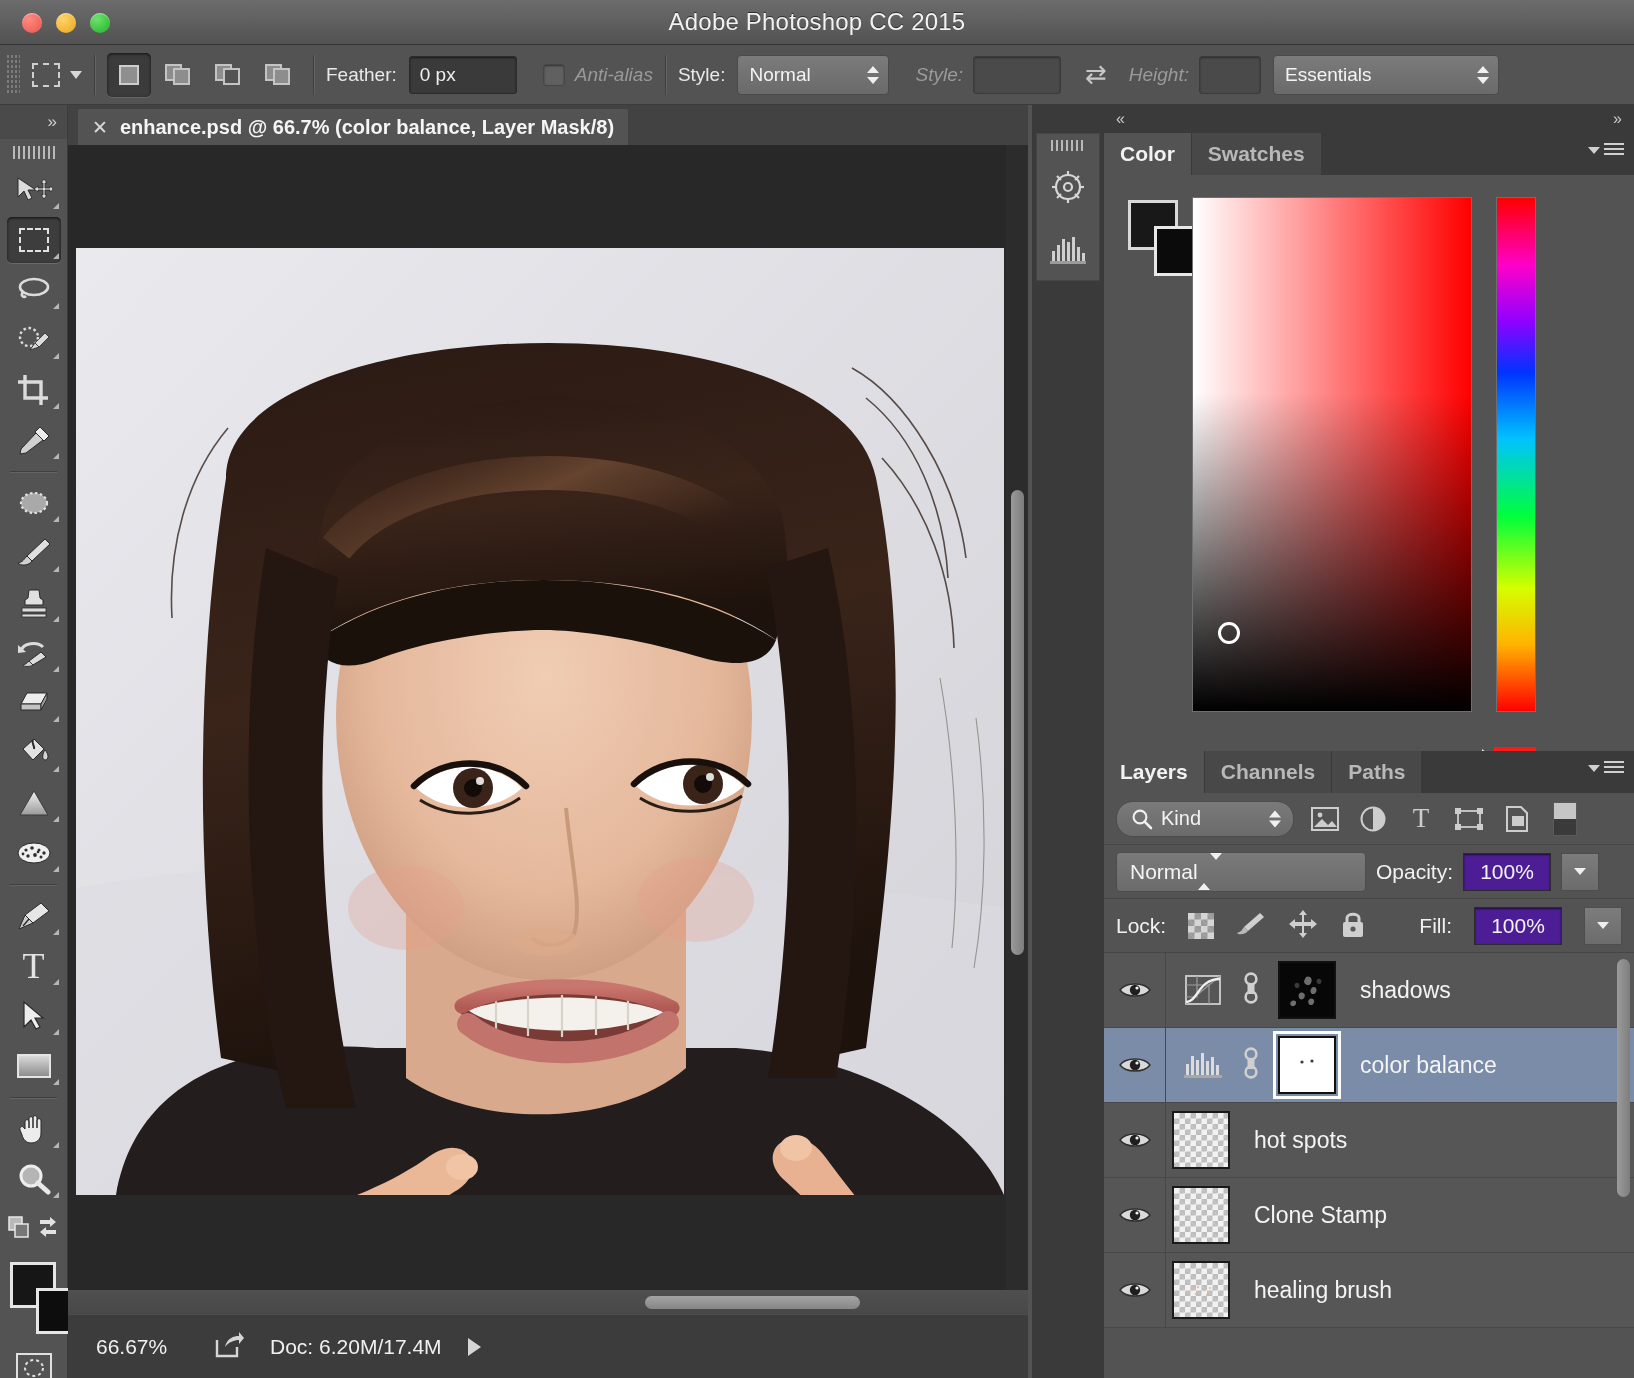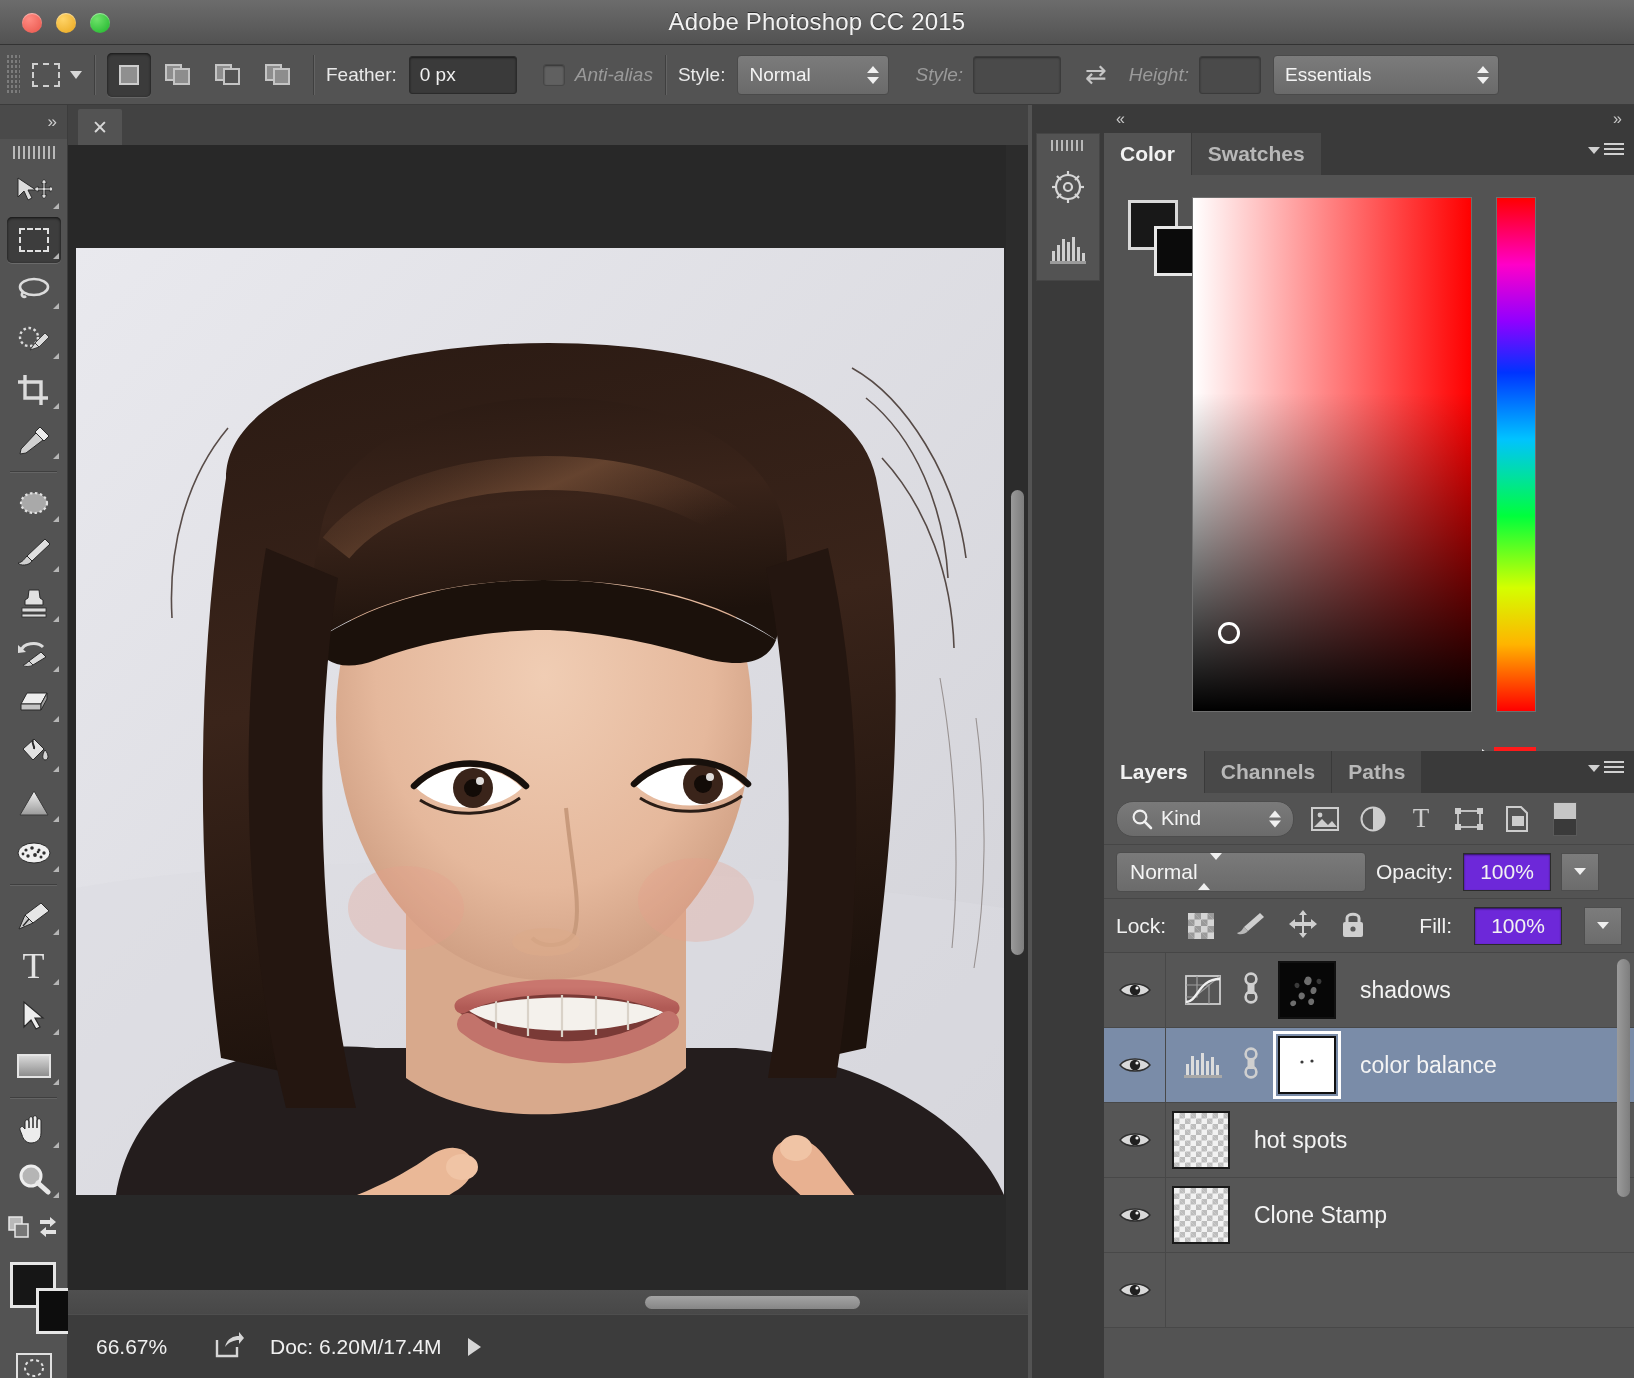--- a/index.html
+++ b/index.html
@@ -191,21 +191,21 @@
     background:linear-gradient(#7a7a7a,#6b6b6b); border:1px solid #4d4d4d;
     display:flex; align-items:center; gap:8px; padding-left:14px; color:#f3f3f3; font-size:20px; }
   .kindsel .arrows{ position:absolute; right:12px; top:50%; transform:translateY(-50%);
     display:flex; flex-direction:column; gap:3px; }
   .fic{ color:#cfcfcf; width:34px; display:flex; justify-content:center; }
   .blendrow{ height:54px; display:flex; align-items:center; padding:0 12px; gap:10px;
     border-bottom:1px solid #464646; }
   .blendsel{ position:relative; width:250px; height:40px; border-radius:4px;
     background:linear-gradient(#7a7a7a,#6b6b6b); border:1px solid #4d4d4d;
     display:flex; align-items:center; padding-left:13px; color:#f4f4f4; font-size:21px; }
-  .numfield{ background:#6d28d9; border:1px solid #2b2b2b; height:38px; min-width:88px;
+  .numfield{ background:#4c1d95; border:1px solid #2b2b2b; height:38px; min-width:88px;
     display:flex; align-items:center; justify-content:center; color:#f2f2f2; font-size:21px;
     box-shadow:inset 0 1px 2px rgba(0,0,0,.6); }
   .stepper{ width:38px; height:38px; background:linear-gradient(#7c7c7c,#6c6c6c); border:1px solid #4d4d4d;
     display:flex; align-items:center; justify-content:center; }
   .lockrow{ height:54px; display:flex; align-items:center; padding:0 12px; gap:22px;
     border-bottom:1px solid #464646; }
   .checker{ width:26px;height:26px;
     background-image:linear-gradient(45deg,#9a9a9a 25%,transparent 25%,transparent 75%,#9a9a9a 75%),
                      linear-gradient(45deg,#9a9a9a 25%,#d5d5d5 25%,#d5d5d5 75%,#9a9a9a 75%);
     background-size:13px 13px; background-position:0 0, 6.5px 6.5px; }
@@ -515,20 +515,21 @@
       <svg width="40" height="34" viewBox="0 0 40 34">
         <rect x="3" y="3" width="34" height="28" fill="none" stroke="#e0e0e0" stroke-width="2"></rect>
         <ellipse cx="20" cy="17" rx="9" ry="8" fill="none" stroke="#e0e0e0" stroke-width="2" stroke-dasharray="3 3"></ellipse>
       </svg>
     </div>
   </div>
 
   <div class="doctab-strip"></div>
   <div class="doctab">
     <span class="tab-close">✕</span>
+    <span class="tab-title">enhance.psd @ 66.7% (color balance, Layer Mask/8)</span>
   </div>
 
   <div class="canvas-area">
     <div class="photo">
       <svg width="928" height="947" viewBox="0 0 928 947" preserveAspectRatio="none">
         <defs>
           <linearGradient id="bgwall" x1="0" y1="0" x2="1" y2="1">
             <stop offset="0" stop-color="#e9e9ee"></stop>
               <stop offset="1" stop-color="#d2d2d8"></stop>
           </linearGradient>
@@ -938,20 +939,35 @@
         </div>
 
         <div class="layerrow">
           <div class="eyecell">
             <svg width="34" height="22" viewBox="0 0 34 22">
               <path d="M2 11 C8 3, 26 3, 32 11 C26 19, 8 19, 2 11 Z" fill="#d9d9d9" stroke="#2f2f2f" stroke-width="1.4"></path>
               <circle cx="17" cy="11" r="5.2" fill="#1f1f1f"></circle>
               <circle cx="19" cy="9" r="1.6" fill="#f0f0f0"></circle>
             </svg>
           </div>
+          <div class="lr-body" style="padding-left:6px;">
+            <div class="thumb alpha">
+              <svg width="54" height="54" viewBox="0 0 54 54">
+                <g fill="#e0b6a0" opacity=".85">
+                  <circle cx="18" cy="26" r="1.4"></circle>
+                    <circle cx="24" cy="24" r="1.2"></circle>
+                  <circle cx="30" cy="27" r="1.3"></circle>
+                    <circle cx="36" cy="25" r="1.1"></circle>
+                  <circle cx="22" cy="31" r="1.2"></circle>
+                    <circle cx="33" cy="32" r="1.2"></circle>
+                </g>
+              </svg>
+            </div>
+            <div class="layername">healing brush</div>
+          </div>
         </div>
 
         <div class="lp-scroll"></div>
       </div>
 
     </div>
   </div>
 
 </div>
 

